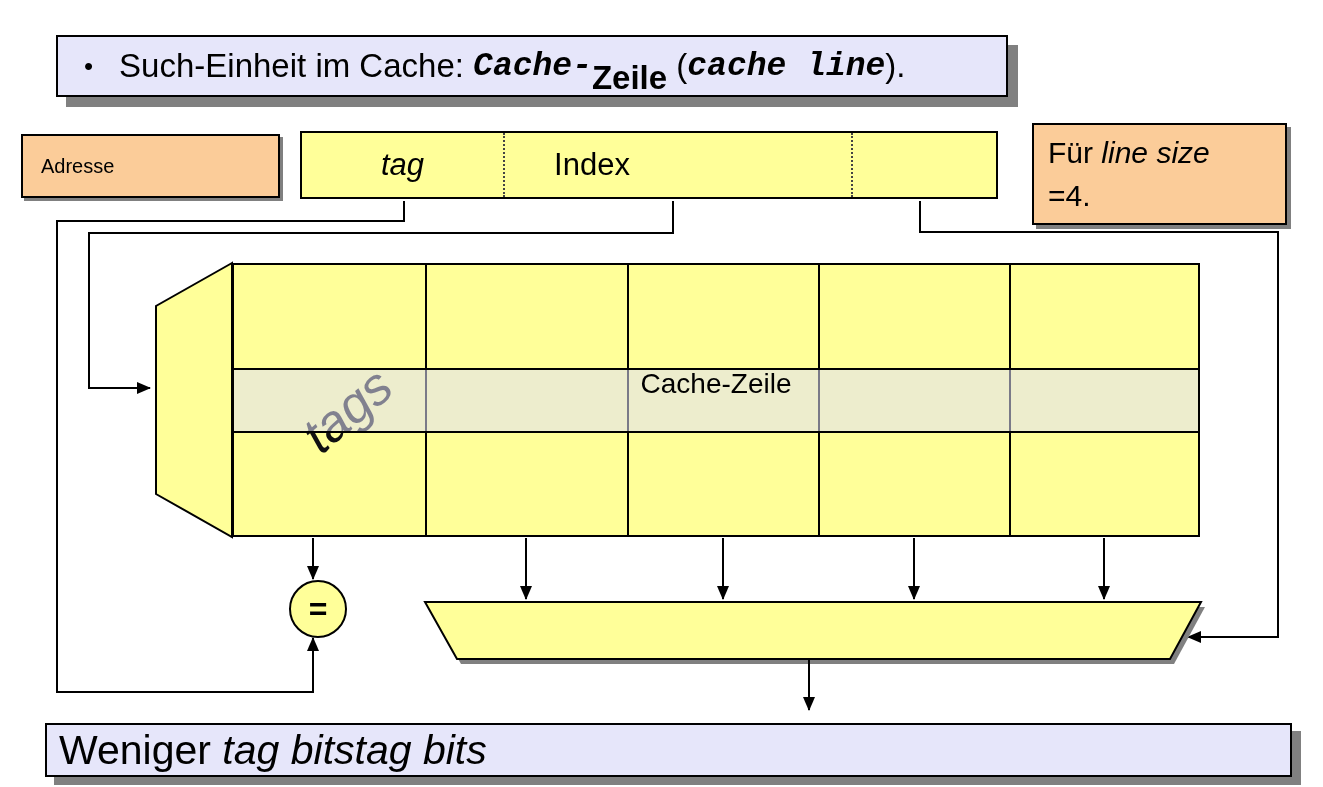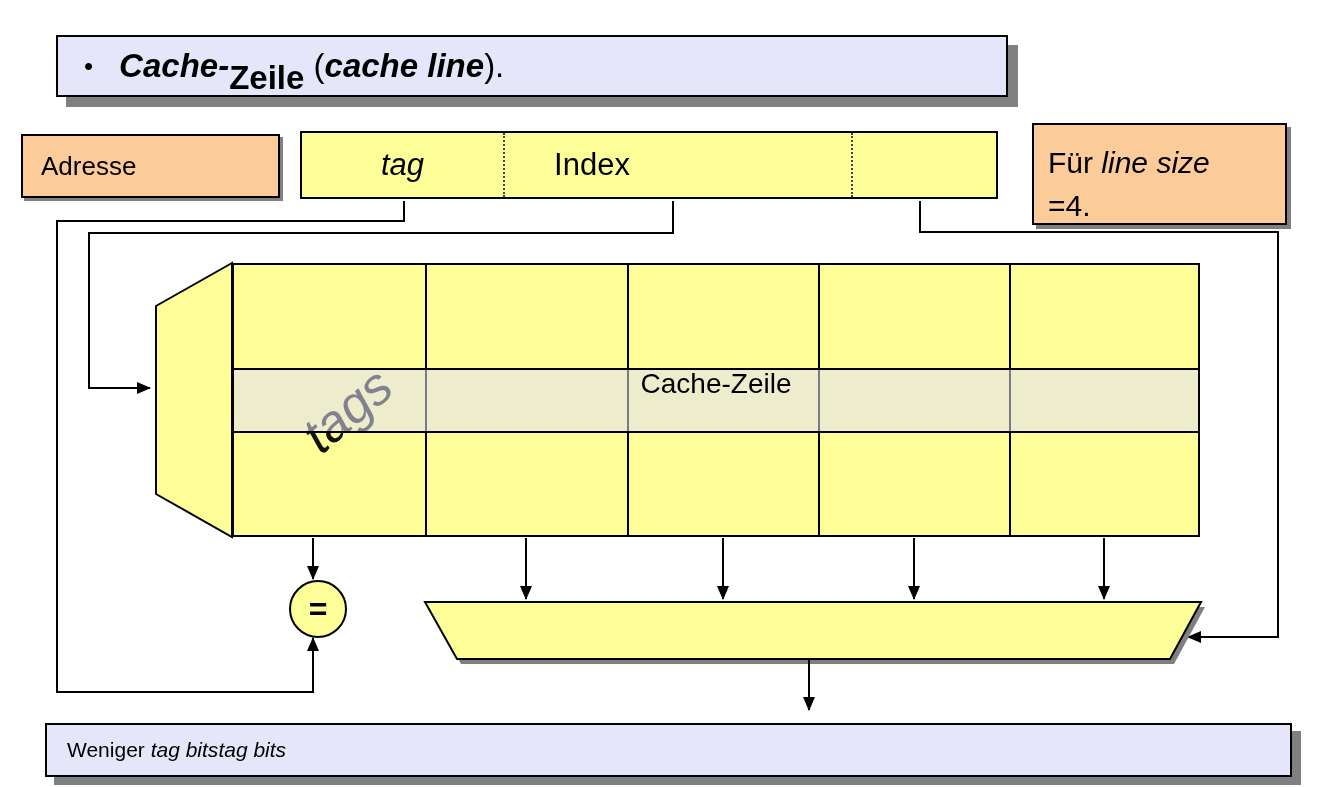--- a/index.html
+++ b/index.html
@@ -16,44 +16,44 @@
     font-family:"Liberation Sans",sans-serif;color:#000;overflow:hidden;
   }
   .abs{position:absolute;box-sizing:border-box;}
   .bordered{border:2px solid var(--border-black);}
   .lav{background:var(--box-lavender);}
   .org{background:var(--box-orange);}
   .yel{background:var(--box-yellow);}
   .rich span{white-space:pre;}
   .it{font-style:italic;}
   .b{font-weight:bold;margin-top:23px;}
-  .bi{font-weight:bold;font-style:italic;}
+  .bi{font-weight:bold;font-style:italic;font-family:Liberation Mono, monospace;}
 
   
   #title-box{left:56px;top:35px;width:952px;height:62px;
     box-shadow:10px 10px 0 var(--shadow-gray);
     display:flex;align-items:center;font-size:33px;padding-left:26px;}
   #title-box .bullet{font-size:26px;margin-right:26px;}
 
   
   #adresse-box{left:21px;top:134px;width:259px;height:64px;
     box-shadow:3px 3px 0 var(--shadow-gray);
-    display:flex;align-items:center;font-size:26px;padding-left:18px;}
+    display:flex;align-items:center;font-size:20px;padding-left:18px;}
   #addr-bar{left:300px;top:131px;width:698px;height:68px;}
   #addr-bar .sep{position:absolute;top:0;bottom:0;width:0;border-left:2px dotted #444;}
   #addr-sep-1{left:201px;}
   #addr-sep-2{left:549px;}
   .addr-field{position:absolute;top:0;height:100%;display:flex;align-items:center;justify-content:center;font-size:31px;}
   #addr-field-tag{left:0;width:201px;font-style:italic;}
   #addr-field-index{left:201px;width:178px;}
   #addr-field-offset{left:549px;width:147px;}
 
   #note-box{left:1032px;top:123px;width:255px;height:102px;
     box-shadow:4px 4px 0 var(--shadow-gray);
-    font-size:30px;line-height:43px;padding:16px 0 0 14px;}
+    font-size:30px;line-height:43px;padding:6px 0 0 14px;}
 
   
   #cache-array{left:232px;top:263px;width:968px;height:274px;z-index:1;}
   .col-line{position:absolute;top:0;bottom:0;width:2px;background:var(--border-black);}
   #col-line-1{left:191px;} #col-line-2{left:393px;}
   #col-line-3{left:584px;} #col-line-4{left:775px;}
 
   #tags-label{left:252px;top:340px;width:190px;height:140px;z-index:2;
     display:flex;align-items:center;justify-content:center;
     transform:rotate(-40deg);font-size:52px;font-style:italic;color:#111;}
@@ -65,29 +65,30 @@
 
   #wires{left:0;top:0;z-index:5;pointer-events:none;}
 
   #eq-label{left:296px;top:589px;width:44px;height:40px;z-index:6;
     display:flex;align-items:center;justify-content:center;
     font-size:32px;font-weight:bold;}
 
   
   #footer-box{left:45px;top:723px;width:1247px;height:54px;
     box-shadow:9px 8px 0 var(--shadow-gray);
-    display:flex;align-items:center;font-size:21px;padding-left:20px;}
+    display:flex;align-items:center;font-size:41px;padding-left:12px;}
 </style>
 </head>
 <body>
 
 <div id="slide">
 
   <div id="title-box" class="abs bordered lav rich">
     <span class="bullet">•</span>
+    <span>Such-Einheit im Cache: </span>
     <span class="bi">Cache-</span>
     <span class="b">Zeile</span>
     <span> (</span>
     <span class="bi">cache line</span>
     <span>).</span>
   </div>
 
   <div id="adresse-box" class="abs bordered org">
     <span>Adresse</span>
   </div>

